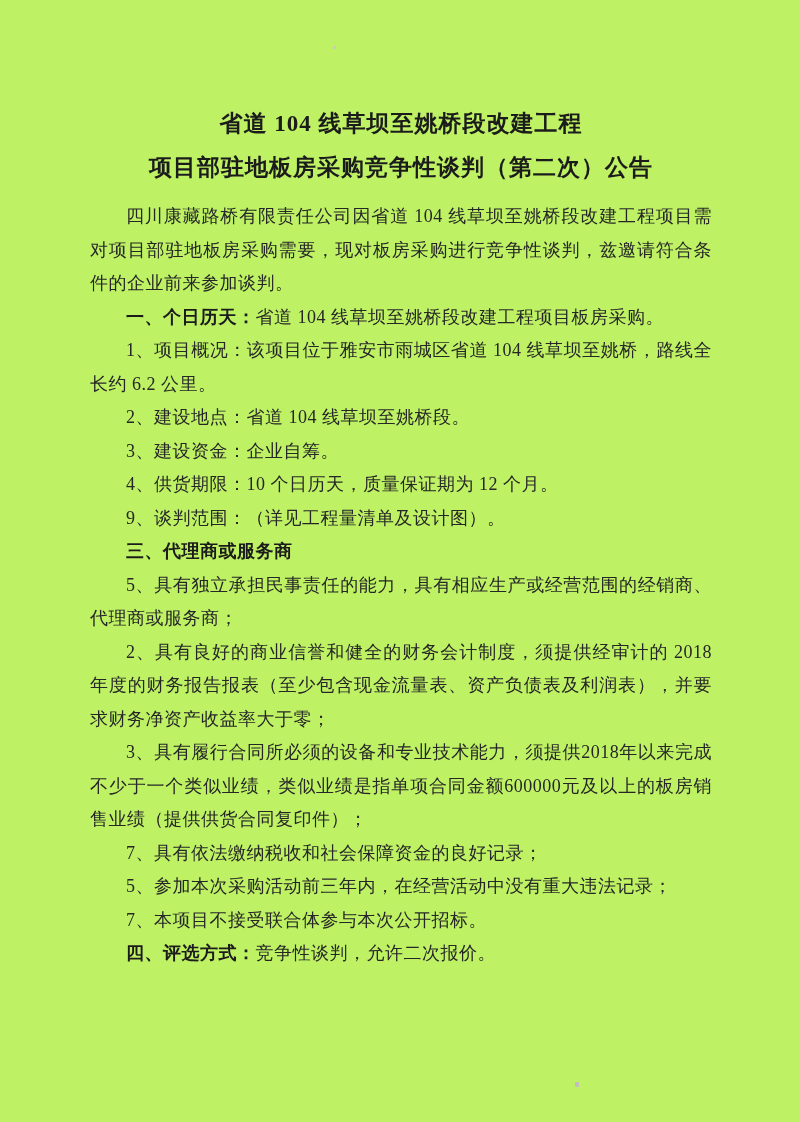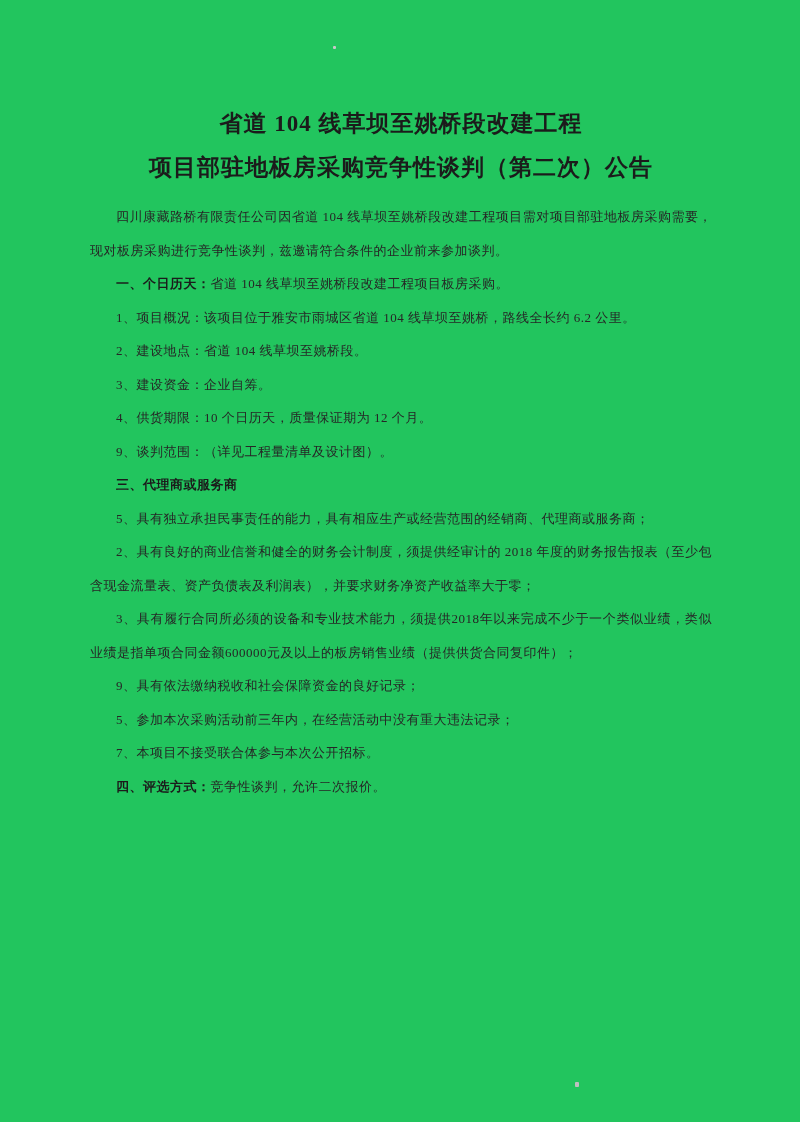--- a/index.html
+++ b/index.html
@@ -1,20 +1,20 @@
 <!DOCTYPE html>
 <html><head>
 <meta charset="utf-8">
 <style>
   html, body { margin: 0; padding: 0; background: #ffffff; }
   .doc {
     position: relative;
     width: 800px;
     height: 1122px;
-    background: #22c55e;
+    background: #bef264;
     font-family: "Liberation Serif", "DejaVu Serif", serif;
     color: #212121;
     overflow: hidden;
     text-decoration: underline;
   }
   .content {
     position: absolute;
     left: 90px;
     top: 102px;
     width: 622px;
@@ -22,21 +22,21 @@
   .title {
     text-align: center;
     font-weight: bold;
     font-size: 23px;
     line-height: 44px;
     letter-spacing: 1px;
     color: #1b1b1b;
   }
   .titles { margin-bottom: 10px; }
   .p {
-    font-size: 13px;
+    font-size: 18px;
     line-height: 33.5px;
     text-align: justify;
     text-indent: 2em;
     letter-spacing: 0.5px;
     margin: 0;
     color: #262626;
   }
   .p.mt { margin-top: 0; }
   .b { font-weight: bold; color: #1b1b1b; }
   .speck {
@@ -76,21 +76,21 @@
     <p class="p"><span>9、谈判范围：（详见工程量清单及设计图）。</span></p>
 
     <p class="p"><span class="b">三、代理商或服务商</span></p>
 
     <p class="p"><span>5、具有独立承担民事责任的能力，具有相应生产或经营范围的经销商、代理商或服务商；</span></p>
 
     <p class="p mt"><span>2、具有良好的商业信誉和健全的财务会计制度，须提供经审计的 2018 年度的财务报告报表（至少包含现金流量表、资产负债表及利润表），并要求财务净资产收益率大于零；</span></p>
 
     <p class="p mt"><span>3、具有履行合同所必须的设备和专业技术能力，须提供2018年以来完成不少于一个类似业绩，类似业绩是指单项合同金额600000元及以上的板房销售业绩（提供供货合同复印件）；</span></p>
 
-    <p class="p"><span>9、具有依法缴纳税收和社会保障资金的良好记录；</span></p>
+    <p class="p"><span>7、具有依法缴纳税收和社会保障资金的良好记录；</span></p>
 
     <p class="p"><span>5、参加本次采购活动前三年内，在经营活动中没有重大违法记录；</span></p>
 
 
     <p class="p"><span>7、本项目不接受联合体参与本次公开招标。</span></p>
 
     <p class="p"><span class="b">四、评选方式：</span><span>竞争性谈判，允许二次报价。</span></p>
   </div>
 </div>
 

